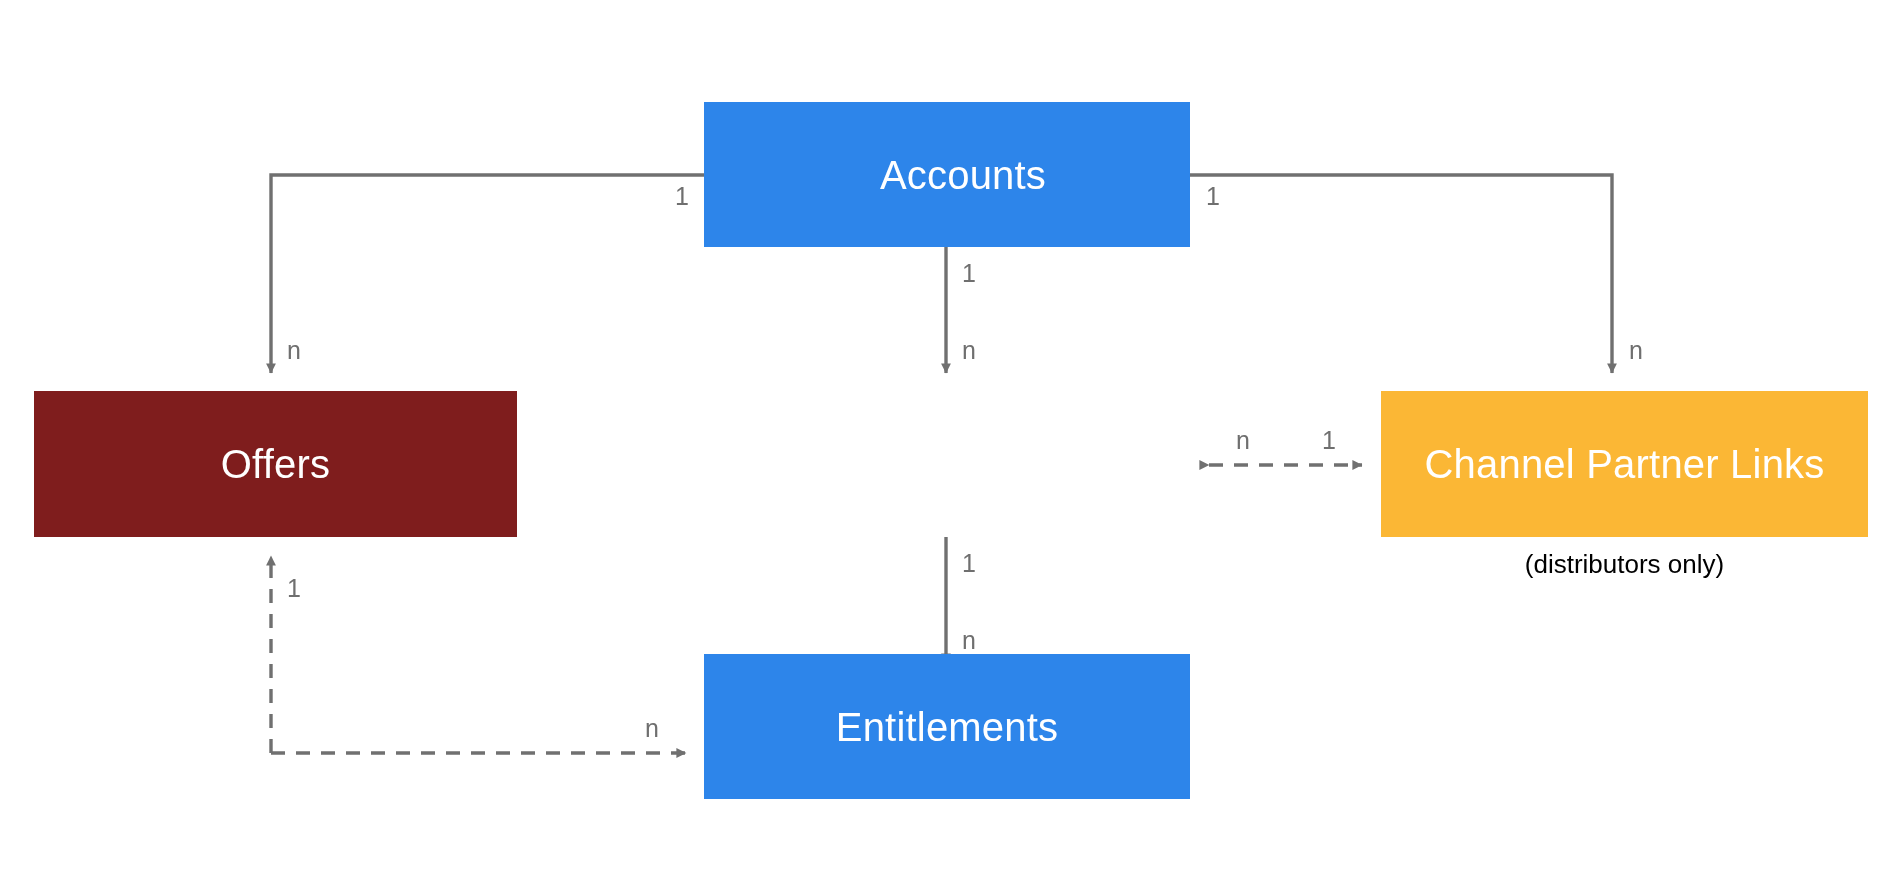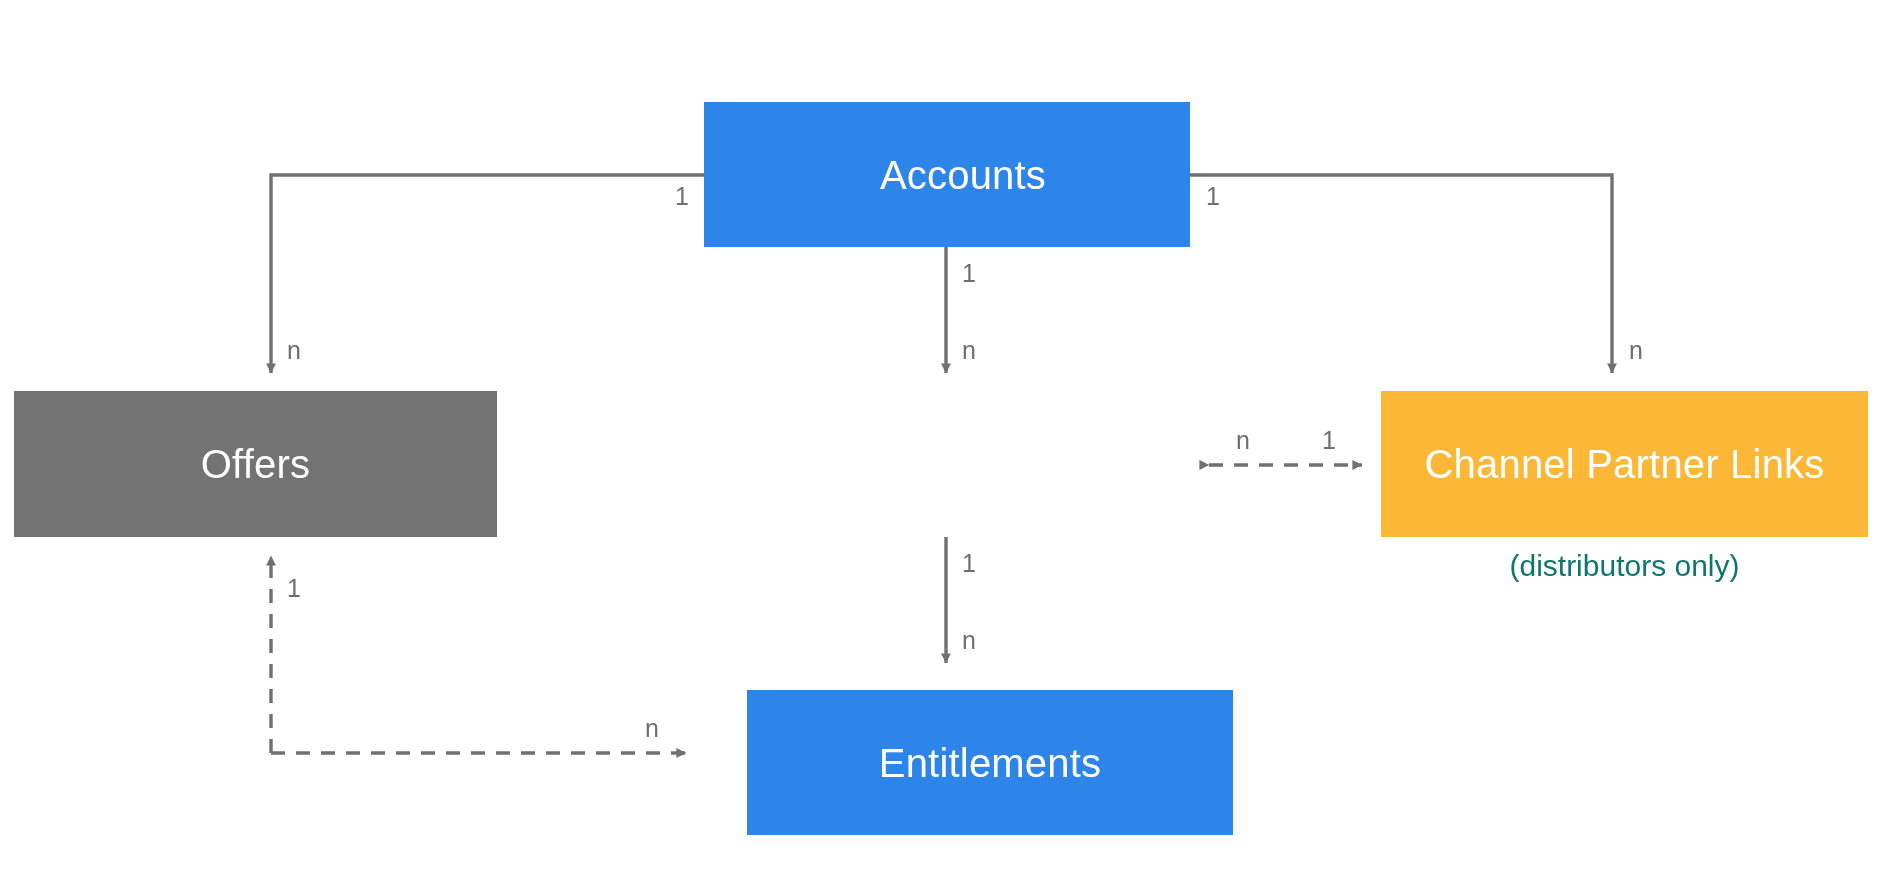--- a/index.html
+++ b/index.html
@@ -45,22 +45,22 @@
     position: absolute;
     color: #6f6f6f;
     font-size: 25px;
     font-family: "Liberation Sans", sans-serif;
     line-height: 1;
     white-space: nowrap;
     user-select: none;
   }
   .caption {
     position: absolute;
-    color: #0f766e;
-    font-size: 30px;
+    color: #000000;
+    font-size: 26px;
     font-family: "Liberation Sans", sans-serif;
     line-height: 1;
     white-space: nowrap;
     text-align: center;
     user-select: none;
   }
 </style>
 </head>
 <body>
 
@@ -102,32 +102,32 @@
     <g>
       <path d="M271,753 L686,753" fill="none" stroke="#707070" stroke-width="3.4" stroke-dasharray="14 11" marker-end="url(#arrow-dash)"></path>
       <path d="M271,753 L271,556" fill="none" stroke="#707070" stroke-width="3.4" stroke-dasharray="14 11" marker-end="url(#arrow-dash)"></path>
     </g>
   </svg>
 
   <div class="node" style="left:704px; top:102px; width:486px; height:145px; background:#2d85ea;padding-left:32px;">
     <span class="node-label">Accounts</span>
   </div>
 
-  <div class="node" style="left:14px; top:391px; width:483px; height:146px; background:#737373;">
+  <div class="node" style="left:34px; top:391px; width:483px; height:146px; background:#7f1d1d;">
     <span class="node-label">Offers</span>
   </div>
 
 
   <div class="node" style="left:1381px; top:391px; width:487px; height:146px; background:#fbb735;">
     <span class="node-label">Channel Partner Links</span>
   </div>
 
   <div class="caption" style="left:1381px; top:551px; width:487px;">(distributors only)</div>
 
-  <div class="node" style="left:704px; top:690px; width:486px; height:145px; background:#2d85ea;margin-left:43px;">
+  <div class="node" style="left:704px; top:654px; width:486px; height:145px; background:#2d85ea;">
     <span class="node-label">Entitlements</span>
   </div>
 
   <div class="edge-label" style="left:675px; top:184px;">1</div>
   <div class="edge-label" style="left:287px; top:338px;">n</div>
 
   <div class="edge-label" style="left:962px; top:261px;">1</div>
   <div class="edge-label" style="left:962px; top:338px;">n</div>
 
   <div class="edge-label" style="left:1206px; top:184px;">1</div>

